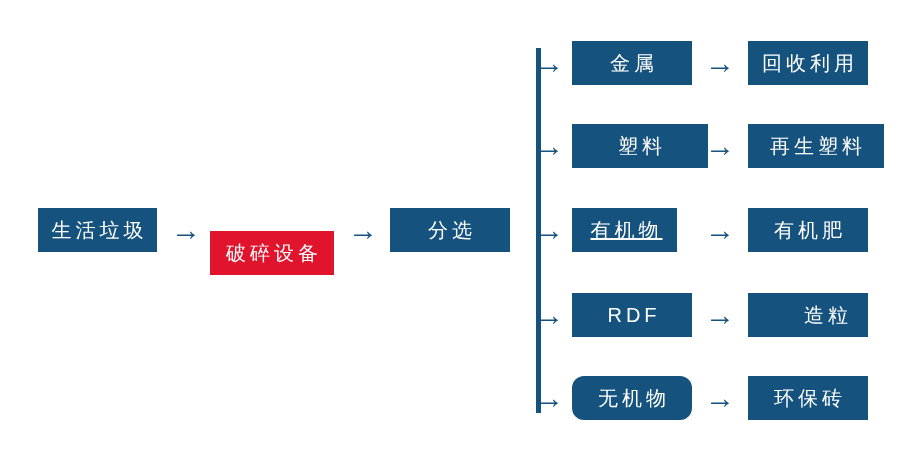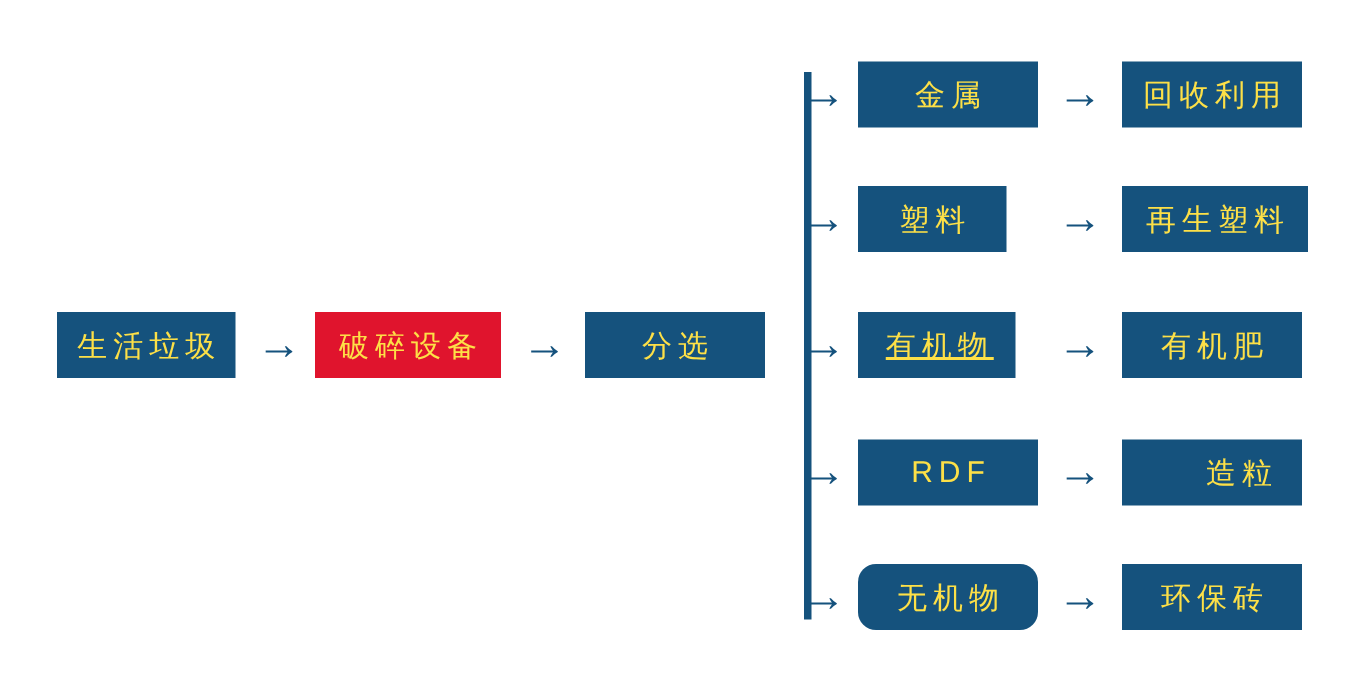--- a/index.html
+++ b/index.html
@@ -12,27 +12,27 @@
     font-family: "Liberation Sans", sans-serif;
     overflow: hidden;
   }
   .node {
     position: absolute;
     height: 44px;
     display: flex;
     align-items: center;
     justify-content: center;
     background: var(--primary-blue, #15527D);
-    color: #fde047;
+    color: #ffffff;
     font-size: 20px;
     letter-spacing: 4px;
     text-indent: 4px;
     white-space: nowrap;
   }
-  .node.red { background: var(--accent-red, #E0142D); }
+  .node.red { background: var(--accent-red, #E0142D); margin-top: 23px; }
   .arrow {
     position: absolute;
     height: 44px;
     display: flex;
     align-items: center;
     justify-content: center;
     color: var(--primary-blue, #15527D);
     font-size: 30px;
     font-weight: bold;
     line-height: 1;
@@ -59,23 +59,23 @@
   <div class="node" style="left:390px; top:208px; width:120px;">分选</div>
 
   <div class="spine"></div>
 
   <div class="arrow branch-arrow" style="left:534px; top:41px; width:40px;">→</div>
   <div class="node" style="left:572px; top:41px; width:120px;">金属</div>
   <div class="arrow" style="left:696px; top:41px; width:48px;">→</div>
   <div class="node" style="left:748px; top:41px; width:120px;">回收利用</div>
 
   <div class="arrow branch-arrow" style="left:534px; top:124px; width:40px;">→</div>
-  <div class="node" style="left:572px; top:124px; width:99px;">塑料</div>
+  <div class="node" style="left:572px; top:124px; width:136px;">塑料</div>
   <div class="arrow" style="left:696px; top:124px; width:48px;">→</div>
-  <div class="node" style="left:748px; top:124px; width:124px;">再生塑料</div>
+  <div class="node" style="left:748px; top:124px; width:136px;">再生塑料</div>
 
   <div class="arrow branch-arrow" style="left:534px; top:208px; width:40px;">→</div>
   <div class="node" style="left:572px; top:208px; width:105px;text-decoration:underline;">有机物</div>
   <div class="arrow" style="left:696px; top:208px; width:48px;">→</div>
   <div class="node" style="left:748px; top:208px; width:120px;text-align:right;">有机肥</div>
 
   <div class="arrow branch-arrow" style="left:534px; top:293px; width:40px;">→</div>
   <div class="node" style="left:572px; top:293px; width:120px;">RDF</div>
   <div class="arrow" style="left:696px; top:293px; width:48px;">→</div>
   <div class="node" style="left:748px; top:293px; width:120px;padding-left:36px;">造粒</div>

